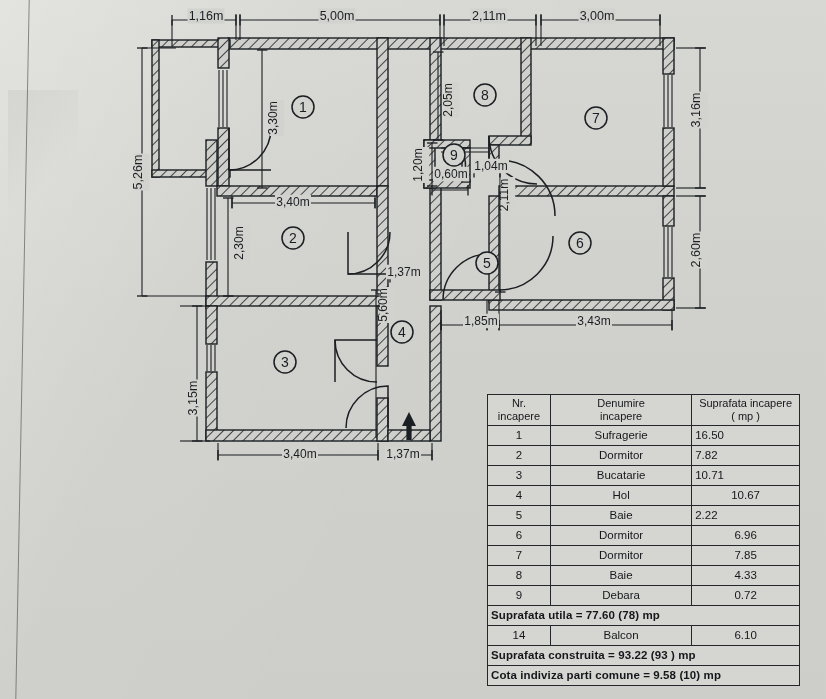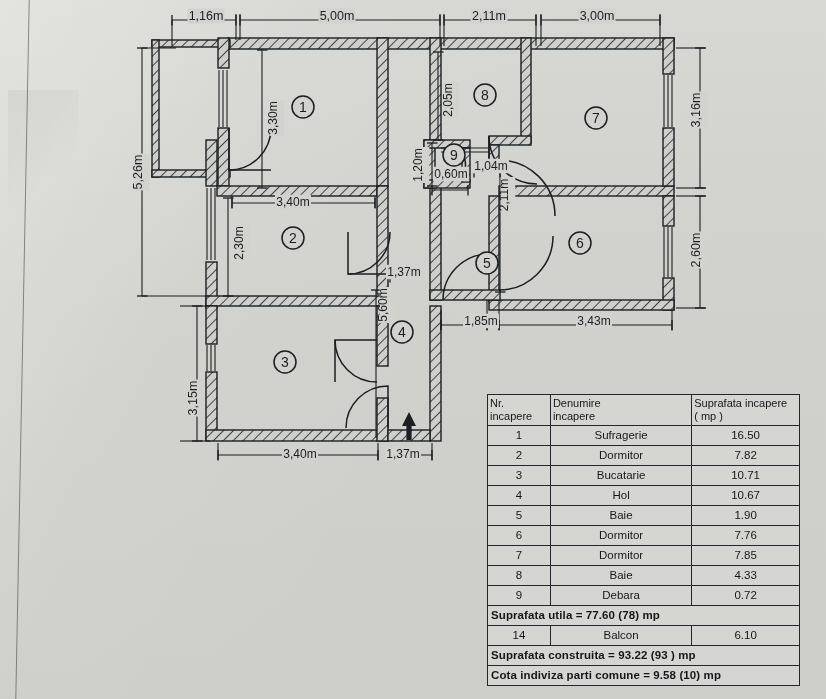--- a/index.html
+++ b/index.html
@@ -35,26 +35,26 @@
     font-size:11.5px;
     color:#15171a;
   }
   .tbl td{
     border:1px solid #23262a;
     padding:1px 3px;
     line-height:1.15;
     height:17px;
     vertical-align:middle;
   }
-  .tbl td.hdr{text-align:left;font-size:11px;padding:2px 2px;line-height:1.2;}
+  .tbl td.hdr{text-align:center;font-size:11px;padding:2px 2px;line-height:1.2;}
   .c-nr{width:58px;text-align:center;}
   .c-nume{width:145px;text-align:center;padding-left:14px;}
   .c-sup{width:108px;text-align:center;}
   .sumrow td{font-weight:bold;font-size:11.5px;letter-spacing:.1px;}
-  .val-l{text-align:center;}
+  .val-l{text-align:left;}
   .val-r{text-align:center;padding-right:18px;}
 </style>
 </head>
 <body>
 
 <div id="scan"></div>
 <div id="paperfold"></div>
 <div id="paperfold2"></div>
 
 <svg id="plan" width="826" height="699" viewBox="0 0 826 699">
@@ -363,26 +363,26 @@
         <td class="c-sup val-l">10.71</td>
       </tr>
       <tr>
         <td class="c-nr">4</td>
         <td class="c-nume">Hol</td>
         <td class="c-sup val-r">10.67</td>
       </tr>
       <tr>
         <td class="c-nr">5</td>
         <td class="c-nume">Baie</td>
-        <td class="c-sup val-l">1.90</td>
+        <td class="c-sup val-l">2.22</td>
       </tr>
       <tr>
         <td class="c-nr">6</td>
         <td class="c-nume">Dormitor</td>
-        <td class="c-sup val-r">7.76</td>
+        <td class="c-sup val-r">6.96</td>
       </tr>
       <tr>
         <td class="c-nr">7</td>
         <td class="c-nume">Dormitor</td>
         <td class="c-sup val-r">7.85</td>
       </tr>
       <tr>
         <td class="c-nr">8</td>
         <td class="c-nume">Baie</td>
         <td class="c-sup val-r">4.33</td>

